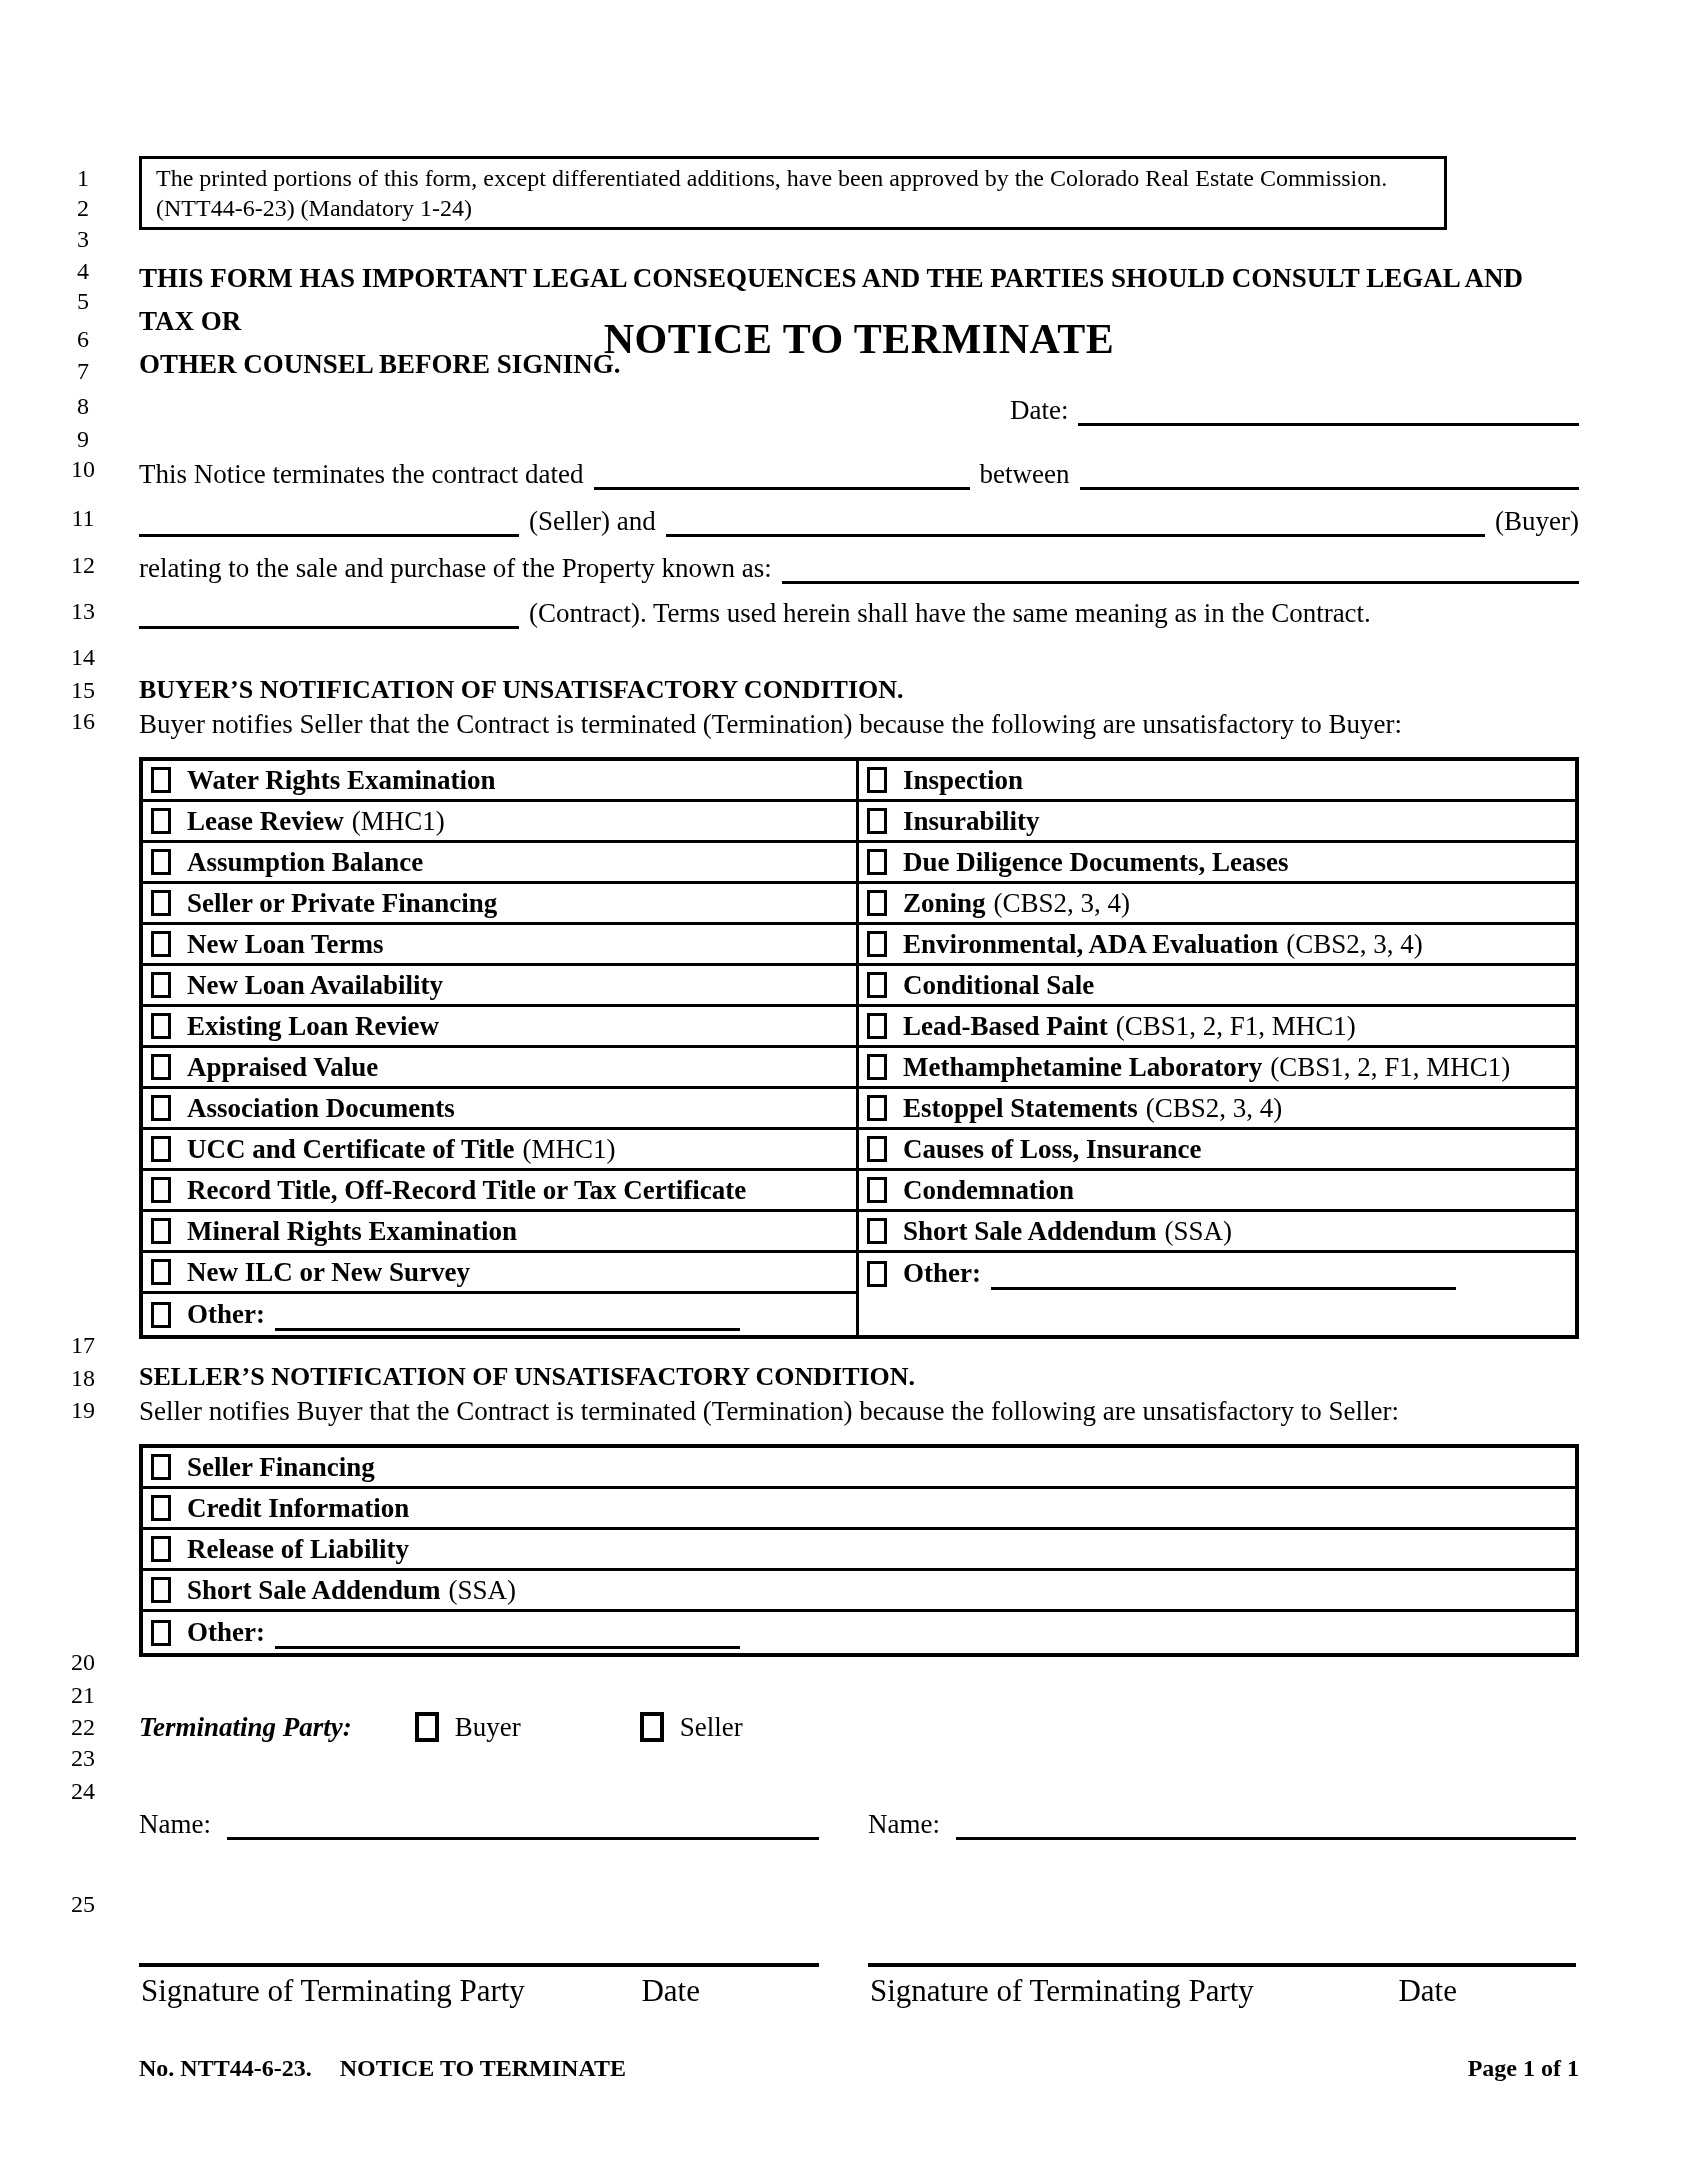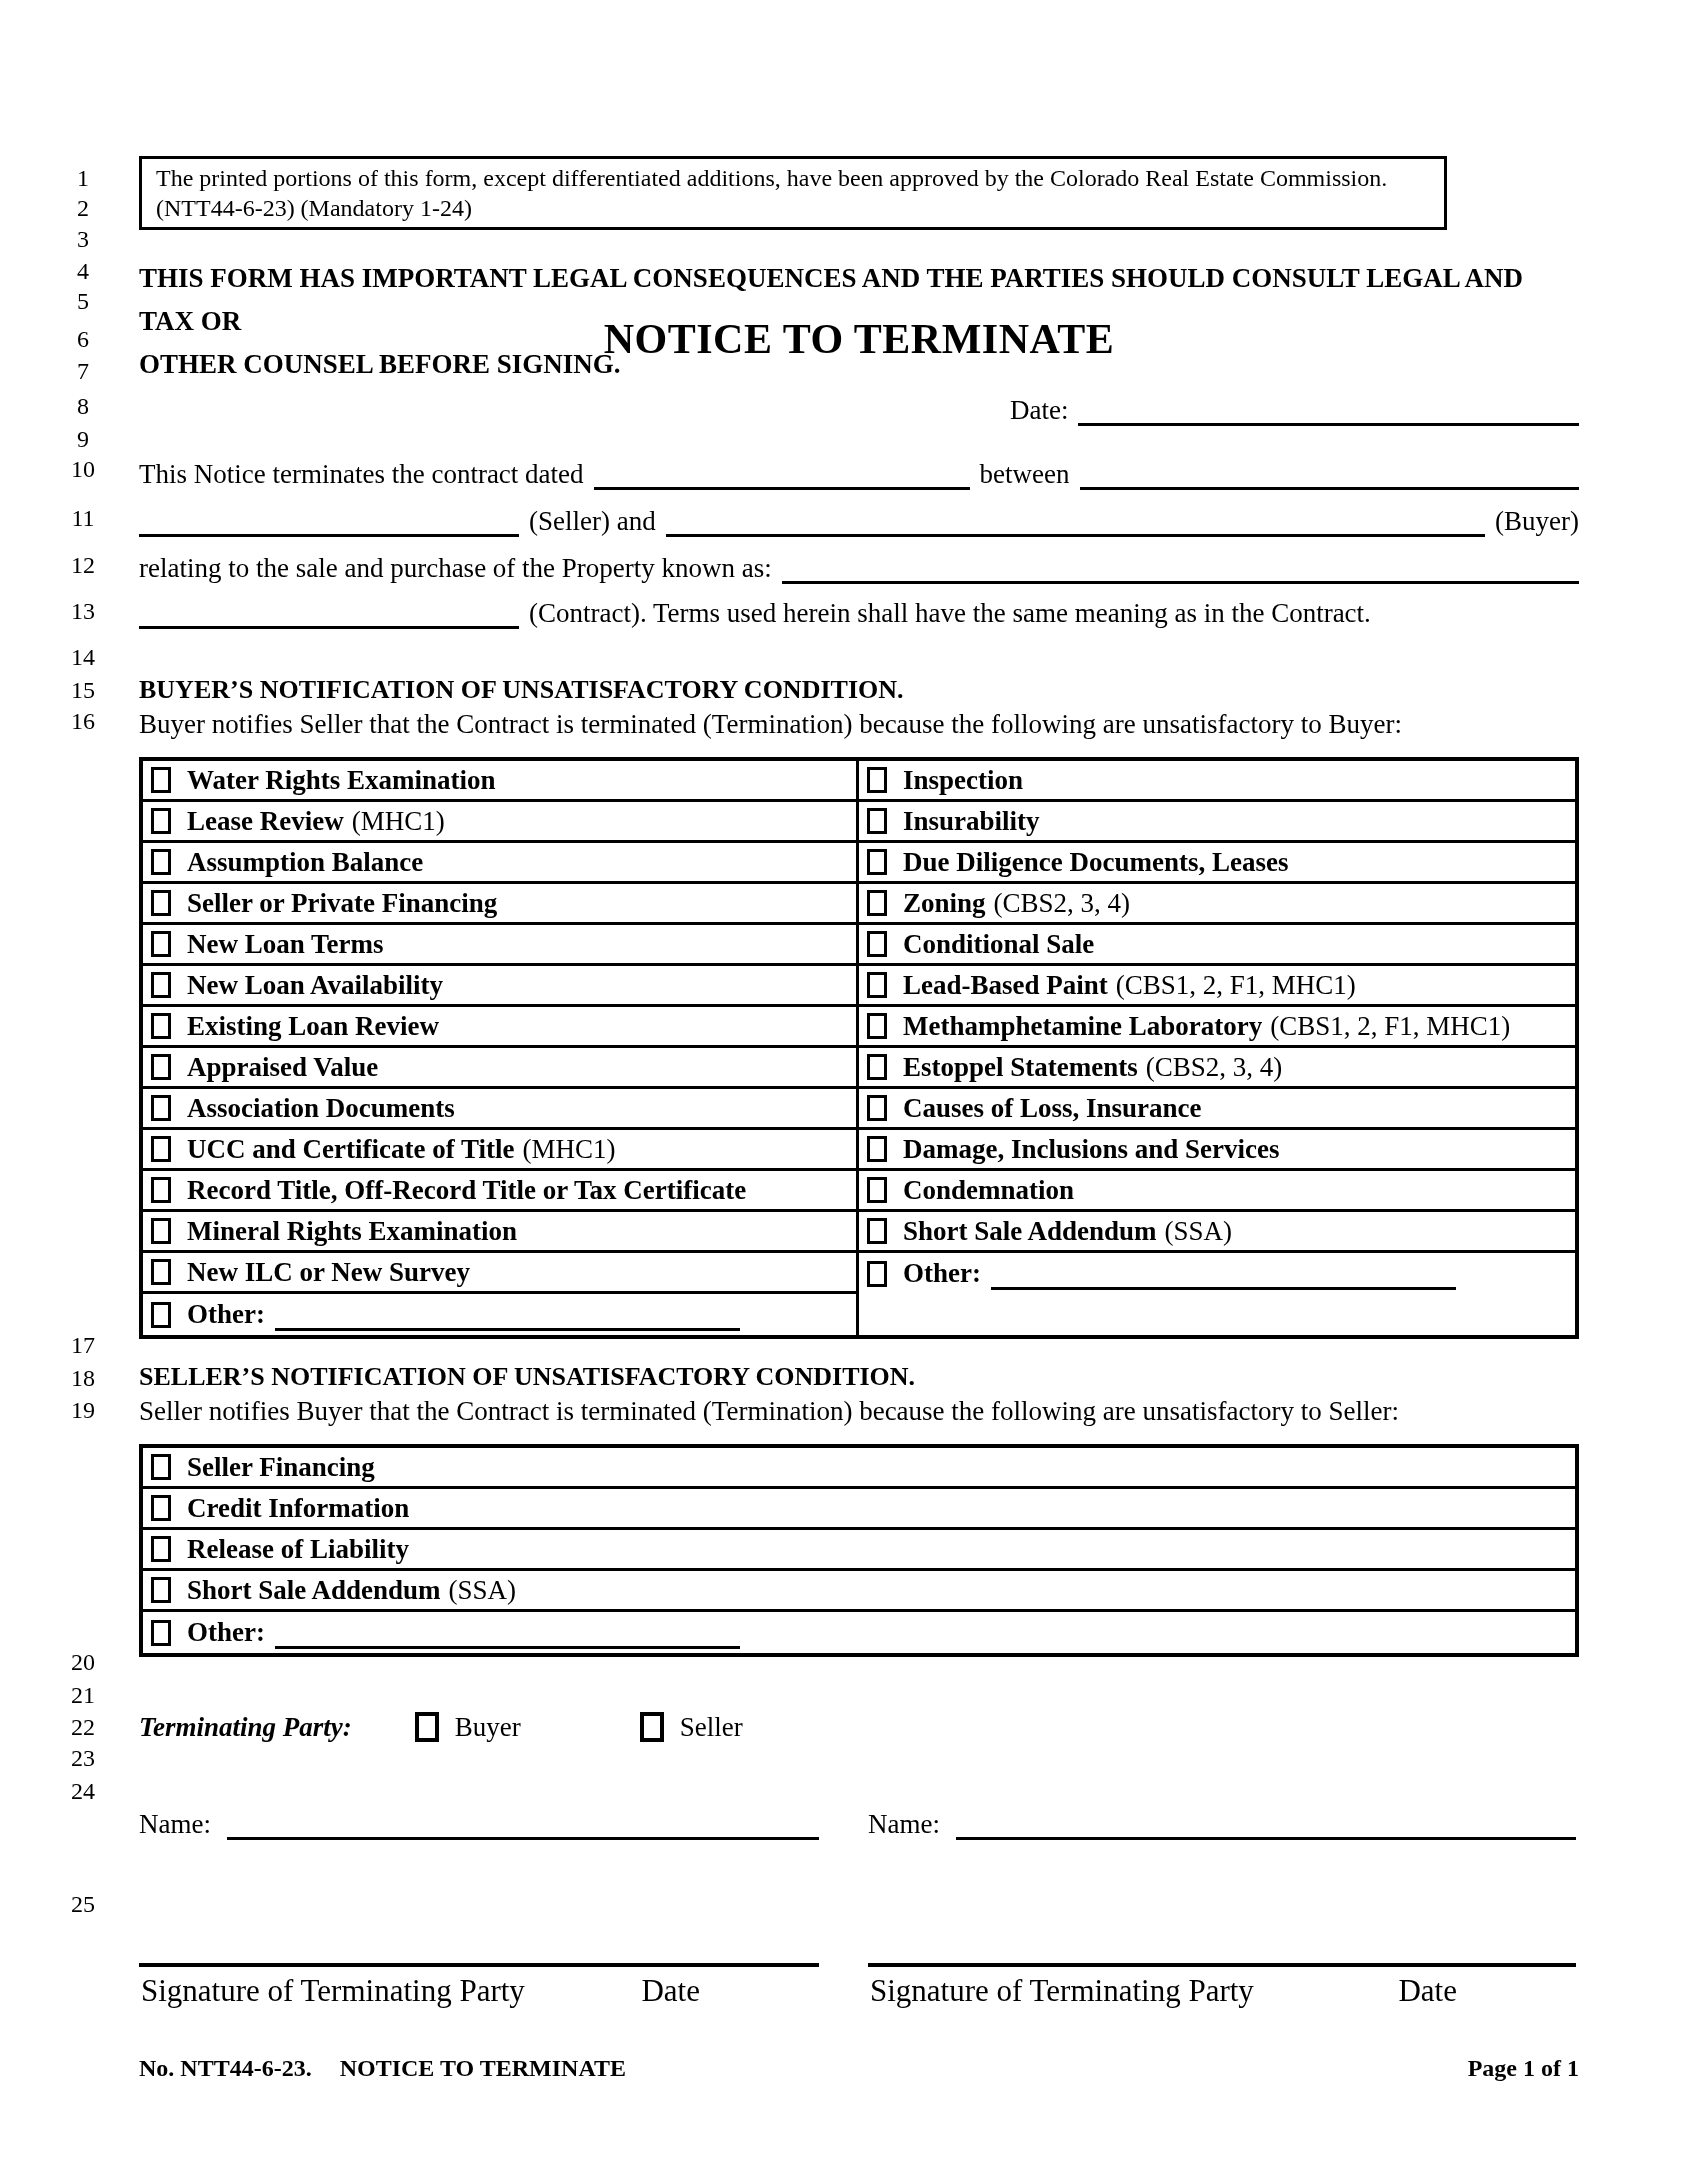--- a/index.html
+++ b/index.html
@@ -216,20 +216,24 @@
       <div class="trow">
         <span class="cb"></span>
         <span class="rowtext"><b class="rowlabel">Due Diligence Documents, Leases</b></span>
       </div>
 
       <div class="trow">
         <span class="cb"></span>
         <span class="rowtext"><b class="rowlabel">Zoning</b><span class="note">(CBS2, 3, 4)</span></span>
       </div>
 
+      <div class="trow">
+        <span class="cb"></span>
+        <span class="rowtext"><b class="rowlabel">Environmental, ADA Evaluation</b><span class="note">(CBS2, 3, 4)</span></span>
+      </div>
 
       <div class="trow">
         <span class="cb"></span>
         <span class="rowtext"><b class="rowlabel">Conditional Sale</b></span>
       </div>
 
       <div class="trow">
         <span class="cb"></span>
         <span class="rowtext"><b class="rowlabel">Lead-Based Paint</b><span class="note">(CBS1, 2, F1, MHC1)</span></span>
       </div>
@@ -242,24 +246,20 @@
       <div class="trow">
         <span class="cb"></span>
         <span class="rowtext"><b class="rowlabel">Estoppel Statements</b><span class="note">(CBS2, 3, 4)</span></span>
       </div>
 
       <div class="trow">
         <span class="cb"></span>
         <span class="rowtext"><b class="rowlabel">Causes of Loss, Insurance</b></span>
       </div>
 
-      <div class="trow">
-        <span class="cb"></span>
-        <span class="rowtext"><b class="rowlabel">Damage, Inclusions and Services</b></span>
-      </div>
 
       <div class="trow">
         <span class="cb"></span>
         <span class="rowtext"><b class="rowlabel">Condemnation</b></span>
       </div>
 
       <div class="trow">
         <span class="cb"></span>
         <span class="rowtext"><b class="rowlabel">Short Sale Addendum</b><span class="note">(SSA)</span></span>
       </div>

